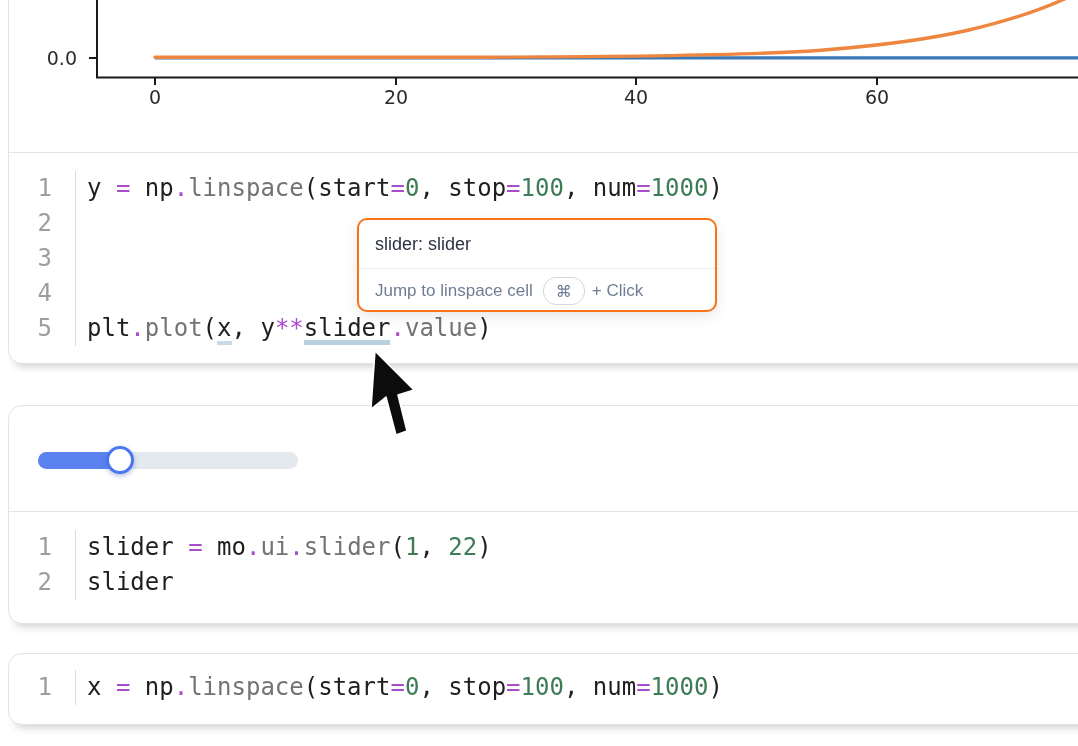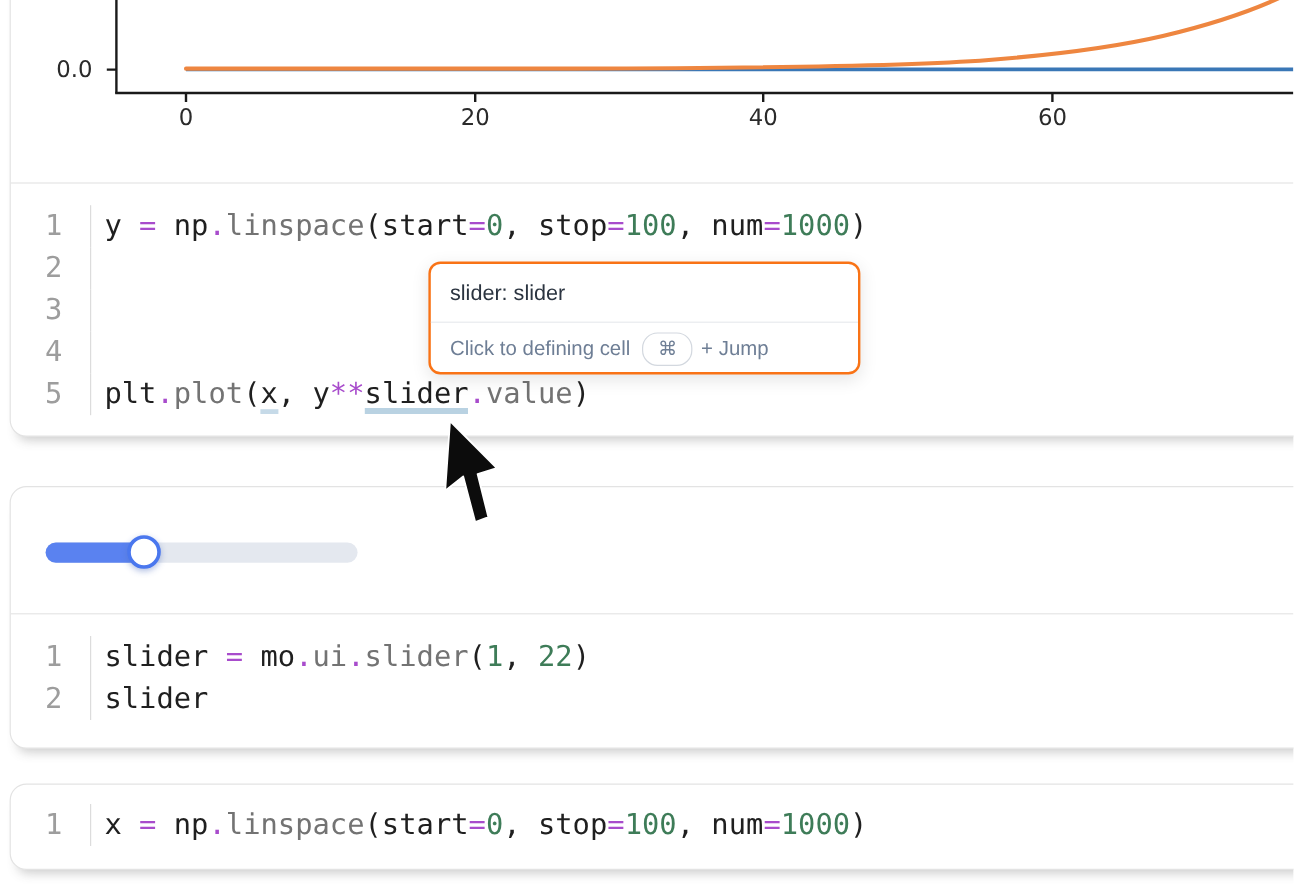--- a/index.html
+++ b/index.html
@@ -77,23 +77,23 @@
       <div class="code-row"><span class="gutter">1</span><span class="code"><span class="tok-v">y</span><span class="tok-p"> </span><span class="tok-o">=</span><span class="tok-p"> </span><span class="tok-v">np</span><span class="tok-o">.</span><span class="tok-f">linspace</span><span class="tok-p">(</span><span class="tok-v">start</span><span class="tok-o">=</span><span class="tok-n">0</span><span class="tok-p">, </span><span class="tok-v">stop</span><span class="tok-o">=</span><span class="tok-n">100</span><span class="tok-p">, </span><span class="tok-v">num</span><span class="tok-o">=</span><span class="tok-n">1000</span><span class="tok-p">)</span></span></div>
       <div class="code-row"><span class="gutter">2</span><span class="code"></span></div>
       <div class="code-row"><span class="gutter">3</span><span class="code"></span></div>
       <div class="code-row"><span class="gutter">4</span></div>
       <div class="code-row"><span class="gutter">5</span><span class="code"><span class="tok-v">plt</span><span class="tok-o">.</span><span class="tok-f">plot</span><span class="tok-p">(</span><span class="tok-r">x</span><span class="tok-p">, </span><span class="tok-v">y</span><span class="tok-o">**</span><span class="tok-h">slider</span><span class="tok-o">.</span><span class="tok-f">value</span><span class="tok-p">)</span></span></div>
     </div>
 
   <div id="tooltip">
     <div class="tt-title">slider: slider</div>
     <div class="tt-row">
-      <span>Click to defining cell</span>
+      <span>Jump to linspace cell</span>
       <span class="kbd-pill">⌘</span>
-      <span>+ Jump</span>
+      <span>+ Click</span>
     </div>
   </div>
 
   <div class="cell" style="left:8px;top:405px;width:1244px;height:217px;"></div>
 
   <div class="slider-track">
     <div class="slider-fill" style="width: 31.5%;"></div>
     <div class="slider-thumb" style="left: calc(31.5% - 14px);"></div>
   </div>
 

